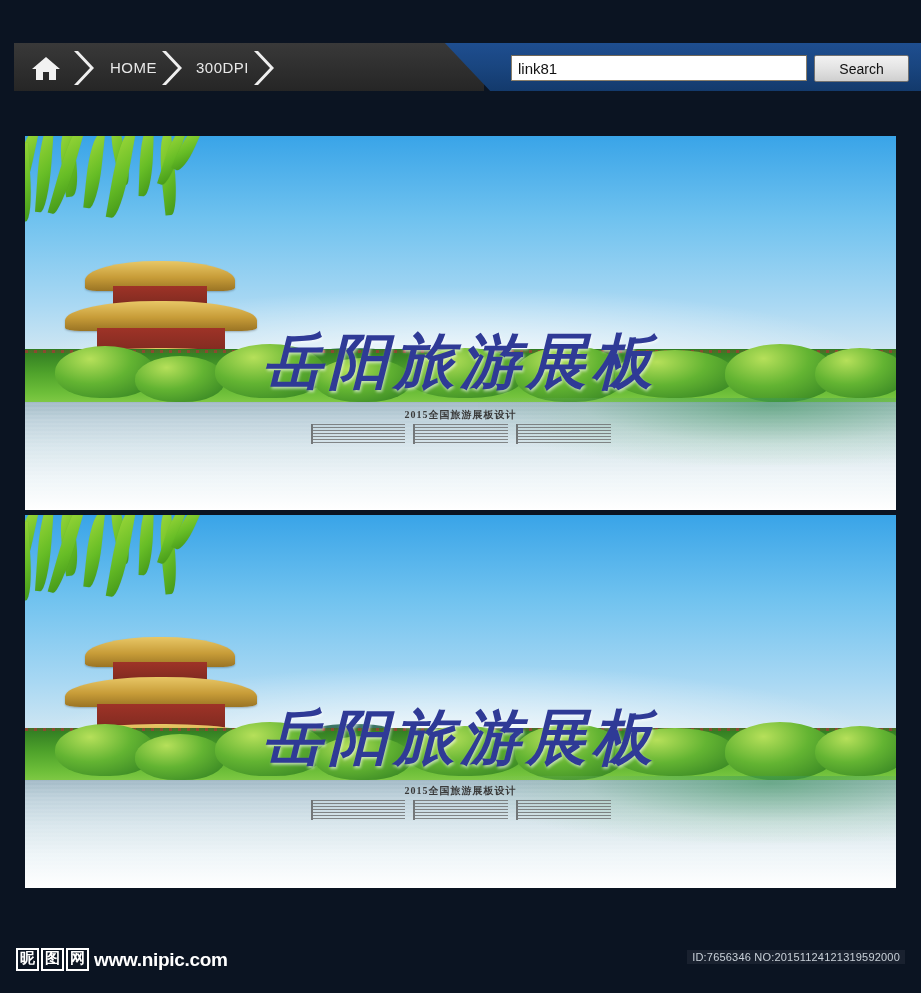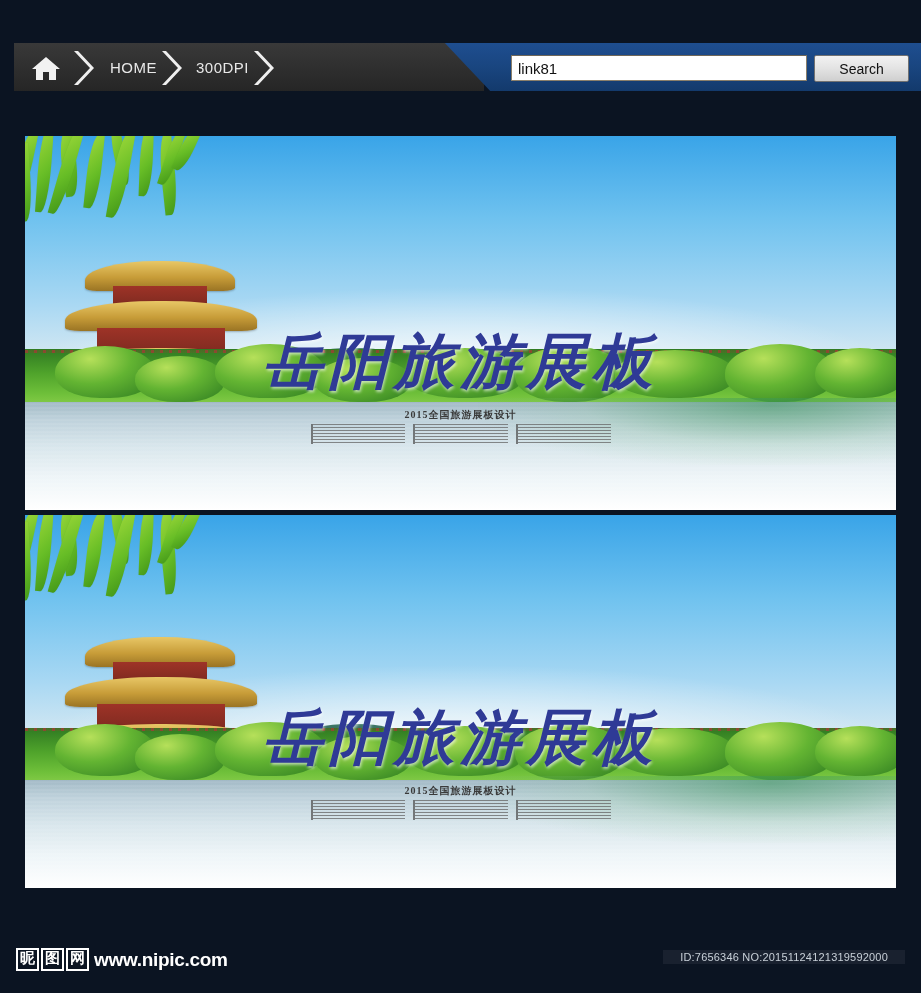--- a/index.html
+++ b/index.html
@@ -139,21 +139,21 @@
 
   
   .footer{position:absolute;left:0;bottom:0;width:921px;height:80px;background:#0b1422;}
   .nipic-logo{position:absolute;left:16px;bottom:22px;display:flex;align-items:flex-end;gap:5px;}
   .nipic-cn{display:flex;gap:2px;}
   .nipic-cn span{display:inline-block;border:2px solid #fff;color:#fff;
     font-family:"DejaVu Sans", sans-serif;font-size:15px;line-height:16px;
     width:19px;height:19px;text-align:center;font-weight:bold;}
   .nipic-url{color:#fff;font-size:19px;font-weight:bold;letter-spacing:-.3px;}
   .id-text{position:absolute;right:16px;bottom:29px;color:#c8d0d8;font-size:11px;
-    background:rgba(255,255,255,.06);padding:1px 17px;letter-spacing:.2px;}
+    background:rgba(255,255,255,.06);padding:1px 5px;letter-spacing:.2px;}
 </style>
 </head>
 <body>
 
 <div class="header">
   <div class="hdr-dark"></div>
   <div class="hdr-blue"></div>
   <div class="hdr-topline"></div>
   <div class="hdr-botline"></div>
 

